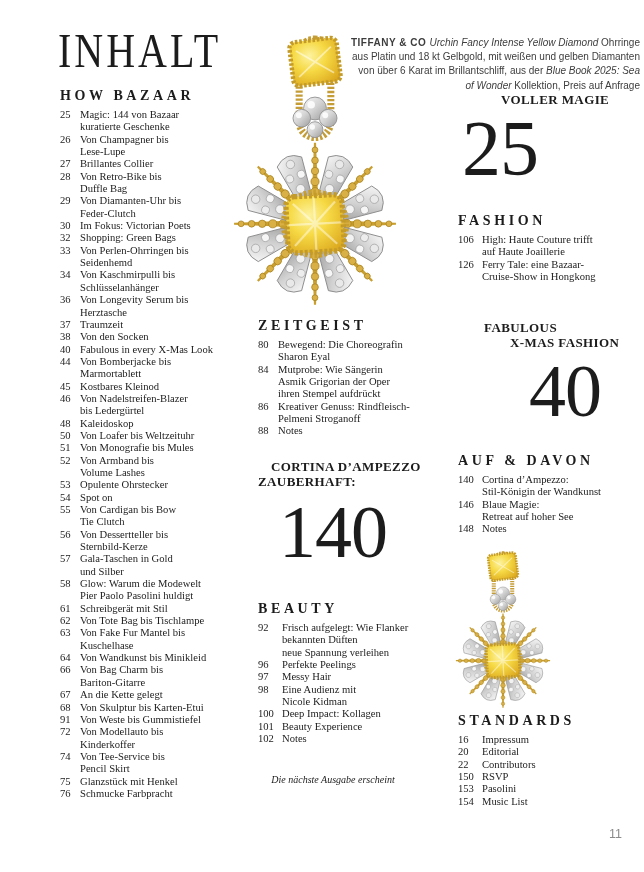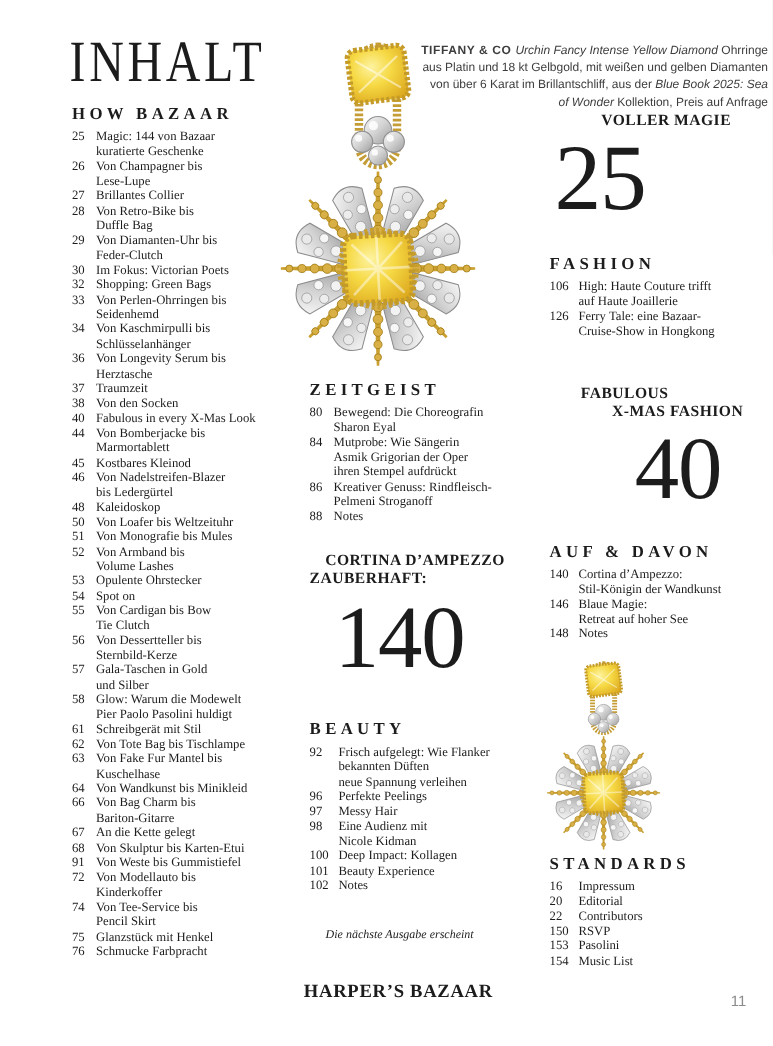--- a/index.html
+++ b/index.html
@@ -808,16 +808,15 @@
   <div id="feat-xmas" class="feature">
     <div class="kick">FABULOUS</div>
     <div class="kick ind-x">X-MAS FASHION</div>
     <div class="big-num">40</div>
   </div>
 
   <div id="next-issue">
     <span class="ln" style="display:block">Die nächste Ausgabe erscheint</span>
   </div>
 
-  <div id="footer-logo">HARPER’S BAZAAR</div>
   <div id="page-number">11</div>
 
 </div>
 
 </body></html>

